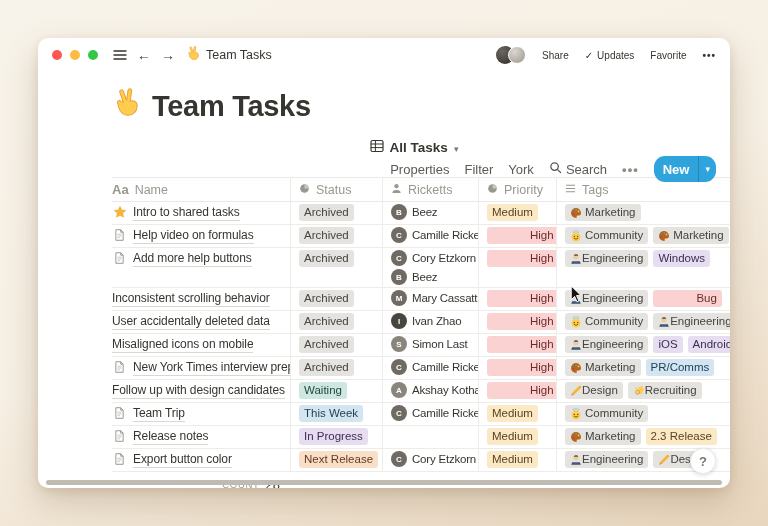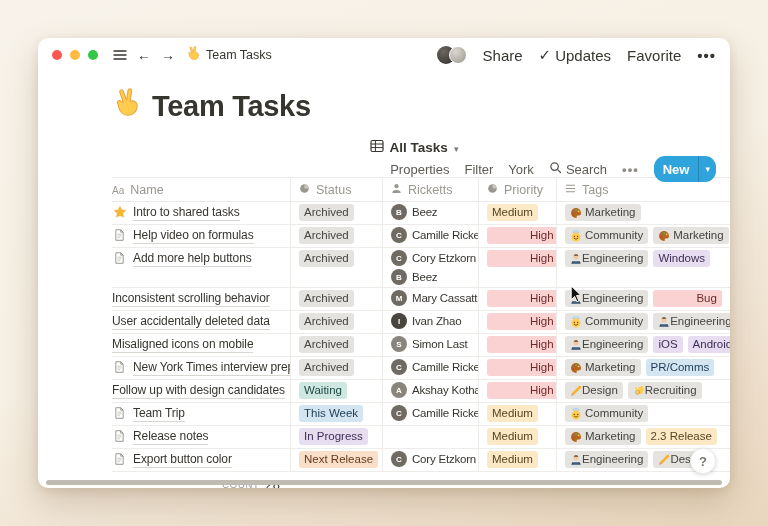--- a/index.html
+++ b/index.html
@@ -14,21 +14,21 @@
     background:#fff;border-radius:10px;overflow:hidden;
     box-shadow:0 14px 34px rgba(96,66,28,0.22),0 3px 10px rgba(96,66,28,0.12);
   }
   
   .titlebar{display:flex;align-items:center;height:34px;padding:0 14px;font-size:12.5px;}
   .lights{display:flex;gap:8px;margin-right:12px;}
   .light{width:10px;height:10px;border-radius:50%;display:inline-block;}
   .light.red{background:#fc5753;}.light.yellow{background:#fdbc40;}.light.green{background:#33c748;}
   .tb-ic{display:inline-flex;align-items:center;justify-content:center;width:20px;height:20px;margin-right:4px;color:#37352f;font-size:14px;}
   .tb-title{display:flex;align-items:center;gap:5px;margin-left:4px;font-weight:500;}
-  .tb-right{margin-left:auto;display:flex;align-items:center;gap:16px;font-size:15px;}
+  .tb-right{margin-left:auto;display:flex;align-items:center;gap:16px;font-size:10px;}
   .avatars{display:flex;align-items:center;}
   .avatar{display:inline-flex;align-items:center;justify-content:center;border-radius:50%;color:#fff;font-weight:700;}
   .avatars .avatar{width:18px;height:18px;font-size:9px;}
   .avatars .avatar:first-child{background:radial-gradient(circle at 35% 30%,#6b675f,#2e2b27);}
   .avatars .avatar:last-child{background:radial-gradient(circle at 35% 30%,#dcd8d0,#9a958c);margin-left:-6px;border:1.5px solid #fff;}
   .tb-link{display:flex;align-items:center;gap:4px;cursor:default;}
   .tb-more{letter-spacing:1px;font-weight:700;}
   
   .content{padding-left:74px;}
   h1.page-title{display:flex;align-items:center;gap:10px;margin:16px 0 0 0;font-size:29px;font-weight:700;letter-spacing:-0.3px;}
@@ -47,21 +47,21 @@
   .thead{height:25px;border-top:1px solid #e9e9e7;border-bottom:1px solid #e9e9e7;color:#9a978f;font-size:12.5px;}
   .hcell,.cell,.fcell{display:flex;align-items:center;padding:0 0 0 8px;overflow:hidden;white-space:nowrap;}
   .hcell{gap:6px;}
   .hcell:first-child,.cell:first-child,.fcell:first-child{padding-left:0;}
   .hcell+.hcell,.cell+.cell,.fcell+.fcell{border-left:1px solid #edece9;}
   .col-name{width:178px;flex:none;}
   .col-status{width:92px;flex:none;}
   .col-assigned{width:96px;flex:none;}
   .col-priority{width:78px;flex:none;}
   .col-tags{flex:1;min-width:0;}
-  .aa{font-size:10px;font-weight:400;color:#9a978f;}
+  .aa{font-size:13px;font-weight:700;color:#9a978f;}
   .trow{min-height:23px;border-bottom:1px solid #edece9;}
   .trow .cell{align-items:flex-start;padding-top:2px;padding-bottom:2px;}
   .c-name{gap:6px;}
   .nicon{display:inline-flex;width:15px;justify-content:center;flex:none;margin-top:1px;}
   .tname{font-weight:500;border-bottom:1px solid #d9d7d1;line-height:16px;letter-spacing:-0.1px;overflow:hidden;}
   .chip{display:inline-flex;align-items:center;border-radius:3px;padding:0 5px;line-height:17px;font-size:11.5px;flex:none;}
   .chip .temoji{display:inline-flex;margin-right:0;}
   .chip .temoji.sp{margin-right:3px;}
   .chip.gray{background:var(--tag-gray-bg);color:var(--tag-gray-text);}
   .chip.yellow{background:var(--tag-yellow-bg);color:var(--tag-yellow-text);}

